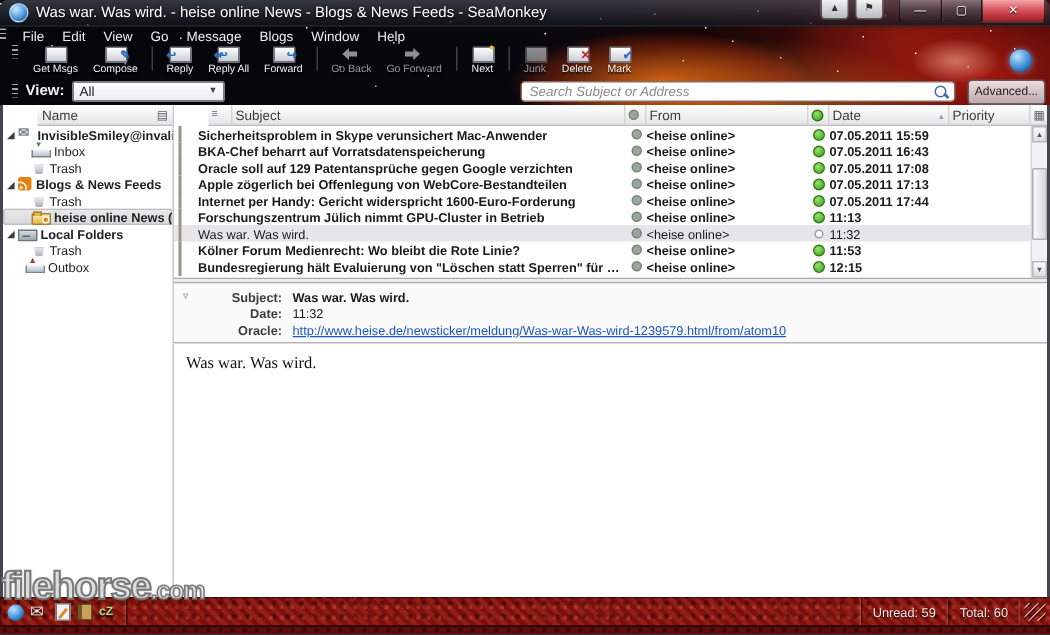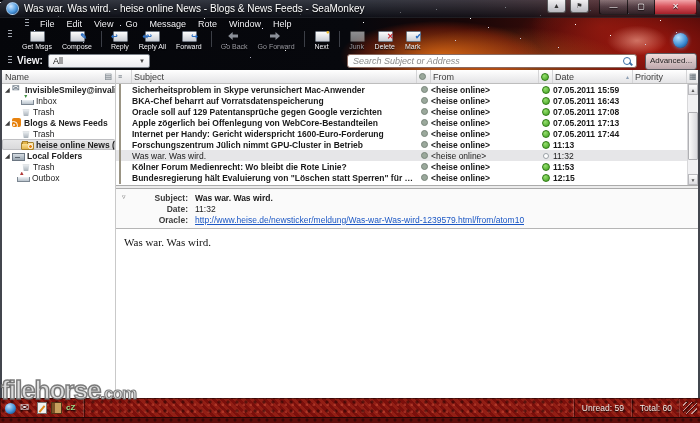--- a/index.html
+++ b/index.html
@@ -45,21 +45,21 @@
   .wbtn{height:14px;border:1px solid rgba(0,0,0,.65);border-top:none;color:#fff;font-size:8px;
     line-height:13px;text-align:center;background:linear-gradient(rgba(255,255,255,.28),rgba(120,125,135,.25) 45%,rgba(40,44,52,.35));
     text-shadow:0 1px 1px #000;}
   .wbtn.min{width:27px;border-radius:0 0 0 3px;}
   .wbtn.max{width:26px;border-left:none;}
   .wbtn.close{width:41px;border-left:none;border-radius:0 0 3px 0;
     background:linear-gradient(#f2a7ab,#d9565f 45%,#a31f28);}
 
   
   .menubar{position:absolute;top:17px;left:0;width:700px;height:13px;display:flex;align-items:center;
-    padding-left:25px;box-sizing:border-box;}
+    padding-left:0;box-sizing:border-box;}
   .grippy{width:4px;height:9px;margin-right:5px;flex:none;
     background:repeating-linear-gradient(rgba(200,205,215,.8) 0 1px,transparent 1px 3px);}
   .menu-item{color:#f0f0f4;font-size:9px;padding:0 6px;text-shadow:0 1px 1px #000;}
 
   
   .toolbar{position:absolute;top:30px;left:0;width:700px;height:21px;display:flex;align-items:flex-start;
     padding-left:8px;box-sizing:border-box;}
   .tsep{width:1px;height:16px;background:rgba(160,165,180,.35);margin:1px 4px 0 4px;flex:none;}
   .tbtn{display:flex;flex-direction:column;align-items:center;padding:0 5px;flex:none;}
   .tbtn .tlabel{color:#f2f2f6;font-size:7px;margin-top:1px;text-shadow:0 1px 1px #000;white-space:nowrap;}
@@ -96,21 +96,21 @@
   .mag{position:absolute;left:623px;top:6px;width:6px;height:6px;border:1px solid #3a6ea5;border-radius:50%;}
   .mag::after{content:"";position:absolute;left:5px;top:5px;width:4px;height:1.5px;background:#3a6ea5;transform:rotate(45deg);}
   .advanced-btn{position:absolute;left:645px;top:2px;width:50px;height:15px;border:1px solid #5a5a60;border-radius:3px;
     background:linear-gradient(rgba(255,255,255,.85),rgba(205,205,212,.8));font-size:8px;color:#222;
     text-align:center;line-height:14px;}
 
   
   .main{position:absolute;top:70px;left:0;width:700px;bottom:25px;background:#fff;display:flex;
     border-left:2px solid #43464e;border-right:2px solid #43464e;box-sizing:border-box;}
   .phead{height:14px;background:linear-gradient(#fff,#e4e4e6);border-bottom:1px solid #bdbdbd;
-    font-size:9px;color:#3c3c3c;display:flex;align-items:center;box-sizing:border-box;}
+    font-size:9px;color:#3c3c3c;display:flex;align-items:center;box-sizing:border-box;margin-left:23px;}
 
   .folders{width:113px;flex:none;border-right:1px solid #c9c9c9;display:flex;flex-direction:column;}
   .folders .phead{padding:0 3px;}
   .fhead-icon{margin-left:auto;font-size:8px;color:#5b6770;}
   .fhead-icon::before{content:"▤";}
   .frow{height:11px;display:flex;align-items:center;font-size:8.5px;color:#222;white-space:nowrap;overflow:hidden;}
   .frow.bold{font-weight:bold;}
   .frow.sel{background:linear-gradient(#e9e9ea,#d8d8da);border-radius:2px;box-shadow:inset 0 0 0 1px #bfbfc2;}
   .twisty{flex:none;width:7px;font-size:6px;color:#3c3c3c;}
   .twisty::before{content:"◢";}
@@ -234,21 +234,21 @@
     </div>
   </div>
 
   <div class="menubar">
     <div class="grippy"></div>
   <span class="menu-item">File</span>
       <span class="menu-item">Edit</span>
       <span class="menu-item">View</span>
       <span class="menu-item">Go</span>
       <span class="menu-item">Message</span>
-      <span class="menu-item">Rote</span>
+      <span class="menu-item">Blogs</span>
       <span class="menu-item">Window</span>
       <span class="menu-item">Help</span>
     </div>
 
   <div class="toolbar">
     <div class="grippy"></div>
   <div class="tbtn">
         <span class="ticon env ic-getmessages"></span>
         <span class="tlabel">Get Msgs</span>
       </div>

